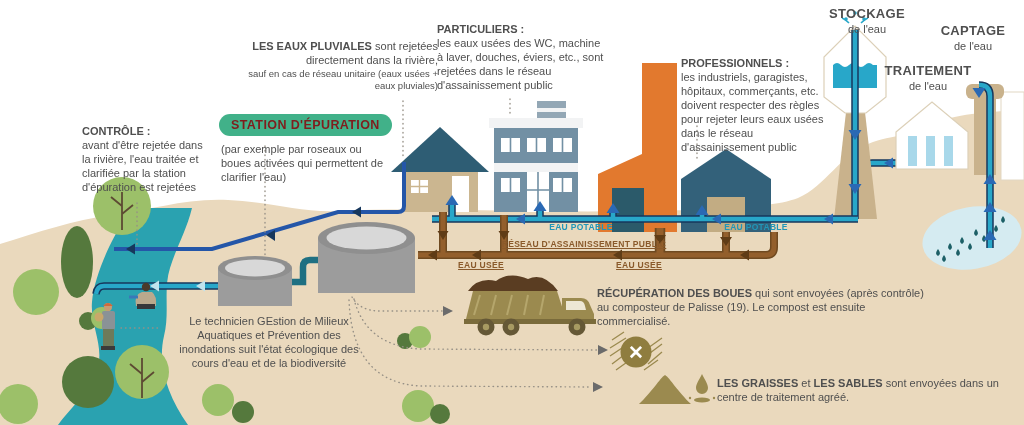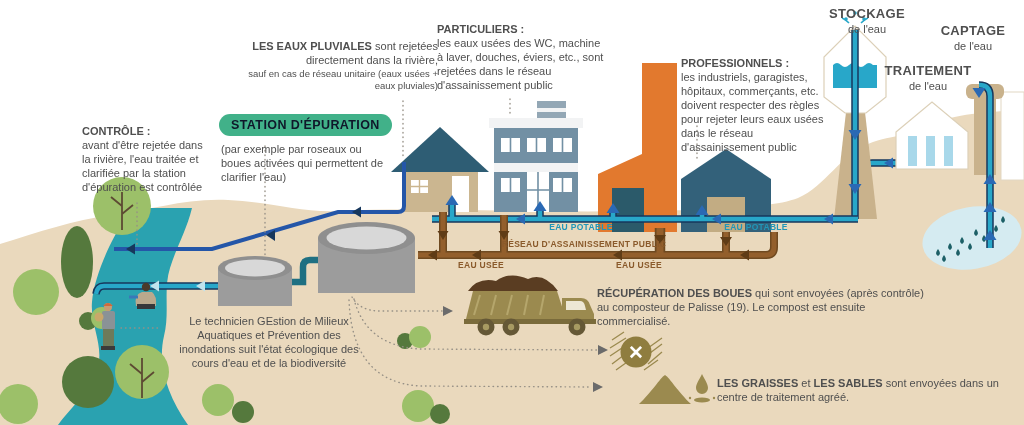--- a/index.html
+++ b/index.html
@@ -4,26 +4,26 @@
 <style>
   html,body{margin:0;padding:0;background:#fff;}
   .stage{position:relative;width:1024px;height:425px;background:#ffffff;overflow:hidden;
          font-family:"Liberation Sans",sans-serif;}
   .stage svg{position:absolute;left:0;top:0;}
   .txt{position:absolute;color:#4f4f4f;font-size:11px;line-height:1.27;}
   .txt .ttl{font-weight:bold;}
   .right{text-align:right;}
   .center{text-align:center;}
   .note{font-size:9.5px;line-height:1.25;}
-  .badge{position:absolute;left:219px;top:114px;background:#41b189;color:#0f172a;
+  .badge{position:absolute;left:219px;top:114px;background:#41b189;color:#7f1d1d;
          font-weight:bold;font-size:12.5px;letter-spacing:.4px;padding:4px 12px;
          border-radius:14px;white-space:nowrap;}
   .plabel{position:absolute;font-weight:bold;font-size:8.5px;letter-spacing:.3px;text-align:center;}
   .teal{color:#2196b8;}
-  .brown{color:#8a5a2b;}
+  .brown{color:#8a5a2b;text-decoration:underline;}
   .cap{font-weight:bold;font-size:13px;letter-spacing:.3px;}
   .sub{font-size:11px;font-weight:normal;}
   .b{font-weight:bold;}
 </style>
 </head>
 <body>
 
 <div class="stage">
 
 <svg width="1024" height="425" viewBox="0 0 1024 425">
@@ -262,21 +262,21 @@
   </g>
   <g fill="#6B6B6B">
     <polygon points="453,311 443,306 443,316"></polygon>
     <polygon points="608,350 598,345 598,355"></polygon>
     <polygon points="603,387 593,382 593,392"></polygon>
   </g>
 </svg>
 
 <div class="txt" style="left:82px;top:125px;width:128px;">
   <span class="ttl">CONTRÔLE :</span><br>
-  <span>avant d'être rejetée dans la rivière, l'eau traitée et clarifiée par la station d'épuration est contrôlée</span>
+  <span>avant d'être rejetée dans la rivière, l'eau traitée et clarifiée par la station d'épuration est rejetées</span>
 </div>
 
 <div class="badge">STATION D'ÉPURATION</div>
 <div class="txt right" style="left:238px;top:40px;width:200px;">
   <span><span class="b">LES EAUX PLUVIALES</span><span> sont rejetées directement dans la rivière,</span></span>
   <div class="note">sauf en cas de réseau unitaire (eaux usées + eaux pluviales)</div>
 </div>
 
 <div class="txt" style="left:221px;top:143px;width:168px;">(par exemple par roseaux ou boues activées qui permettent de clarifier l'eau)</div>
 

